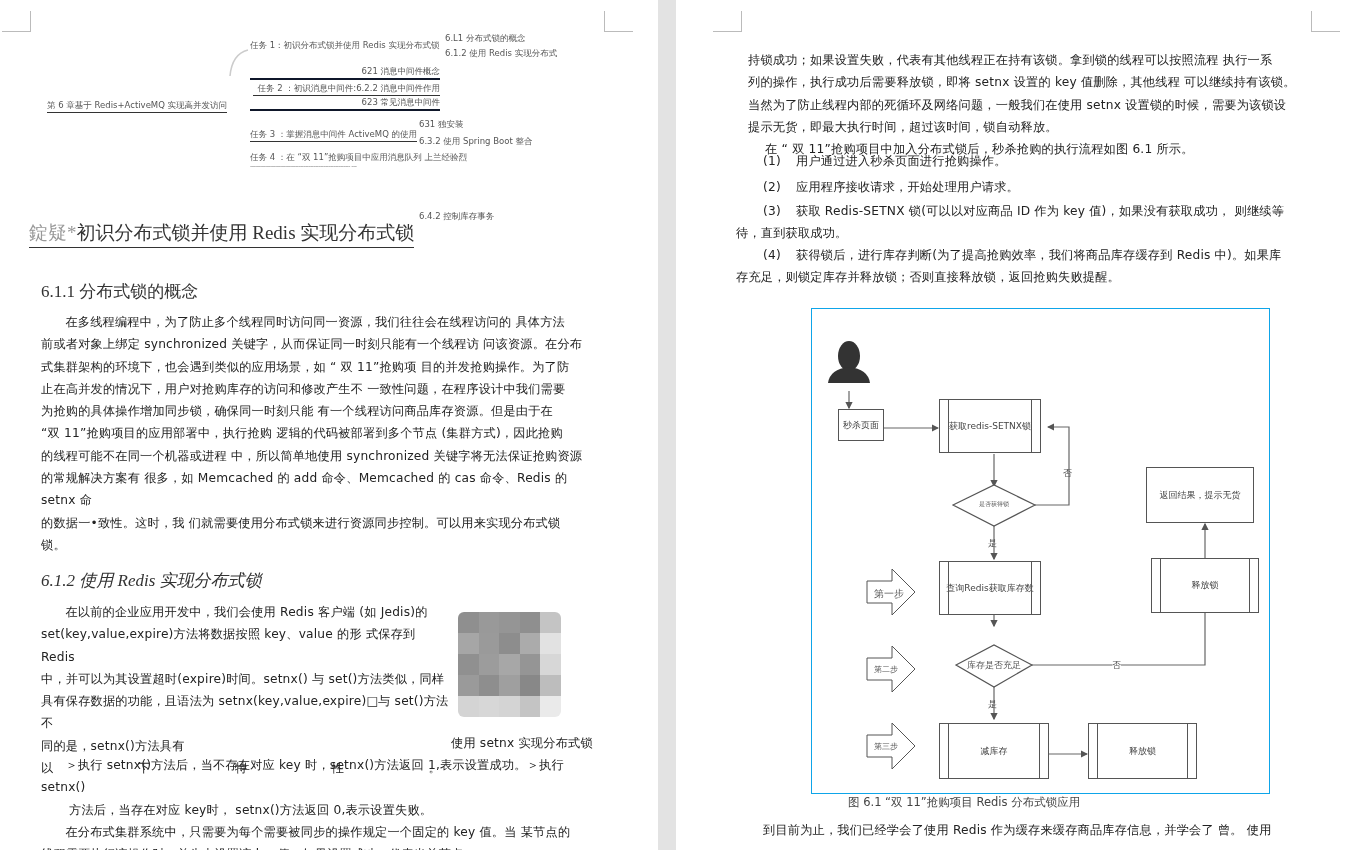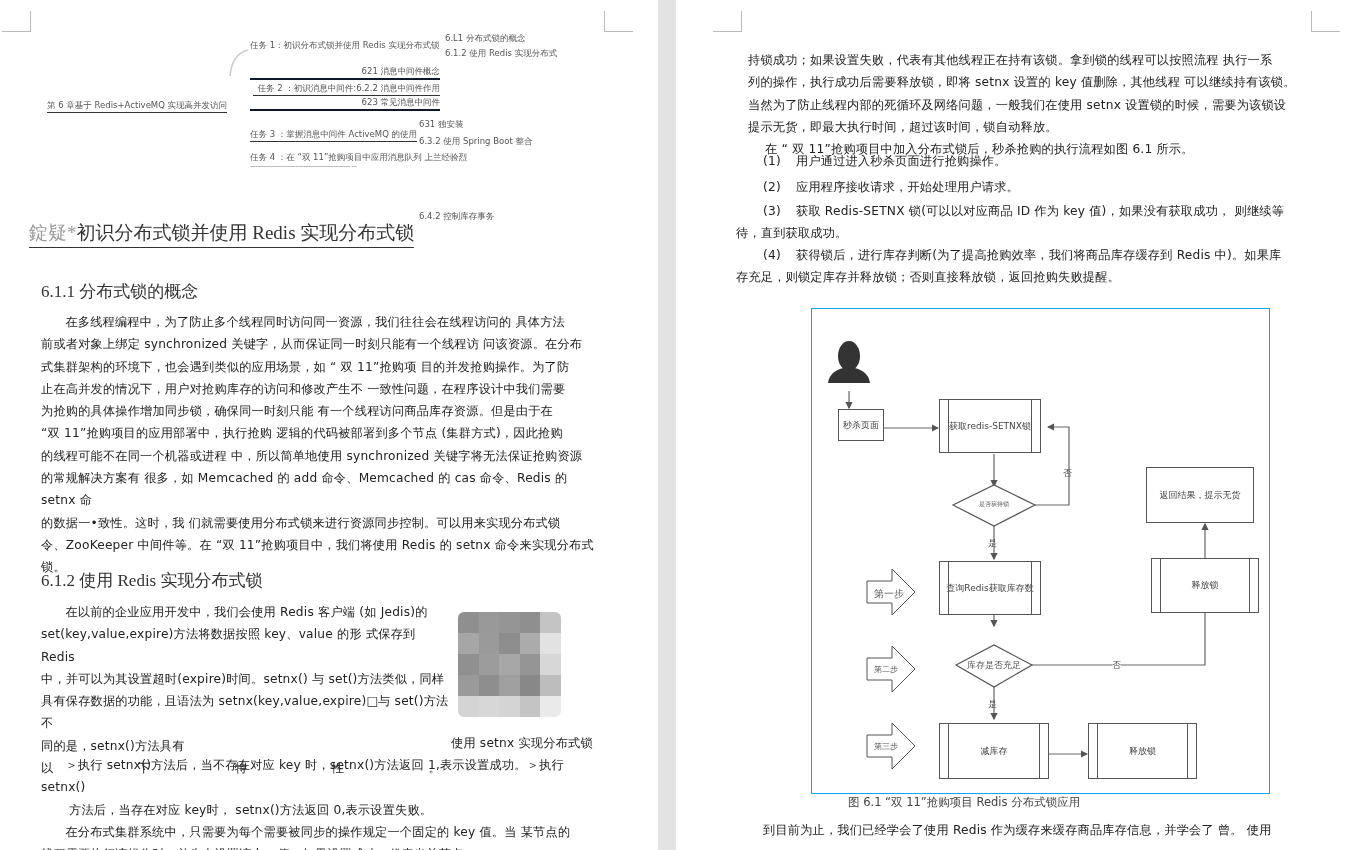--- a/index.html
+++ b/index.html
@@ -88,25 +88,24 @@
   <div class="p" style="left:41px;top:311px;width:565px;">
     <div class="indent">在多线程编程中，为了防止多个线程同时访问同一资源，我们往往会在线程访问的 具体方法</div>
     <div>前或者对象上绑定 synchronized 关键字，从而保证同一时刻只能有一个线程访 问该资源。在分布</div>
     <div>式集群架构的环境下，也会遇到类似的应用场景，如 “ 双 11”抢购项 目的并发抢购操作。为了防</div>
     <div>止在高并发的情况下，用户对抢购库存的访问和修改产生不 一致性问题，在程序设计中我们需要</div>
     <div>为抢购的具体操作增加同步锁，确保同一时刻只能 有一个线程访问商品库存资源。但是由于在</div>
     <div>“双 11”抢购项目的应用部署中，执行抢购 逻辑的代码被部署到多个节点 (集群方式)，因此抢购</div>
     <div>的线程可能不在同一个机器或进程 中，所以简单地使用 synchronized 关键字将无法保证抢购资源</div>
     <div>的常规解决方案有 很多，如 Memcached 的 add 命令、Memcached 的 cas 命令、Redis 的 setnx 命</div>
     <div>的数据一•致性。这时，我 们就需要使用分布式锁来进行资源同步控制。可以用来实现分布式锁</div>
-    <div>令、ZooKeeper 中间件等。在 “双 11”抢购项目中，我们将使用 Redis 的 setnx 命令来实现分布式</div>
     <div>锁。</div>
   </div>
 
-  <div class="abs h2" style="left:41px;top:569px;">6.1.2 使用 Redis 实现分布式锁</div>
+  <div class="abs h2" style="left:41px;top:569px;font-style:italic;">6.1.2 使用 Redis 实现分布式锁</div>
 
   <div class="p" style="left:41px;top:601px;width:410px;">
     <div class="indent">在以前的企业应用开发中，我们会使用 Redis 客户端 (如  Jedis)的</div>
     <div>set(key,value,expire)方法将数据按照  key、value 的形  式保存到 Redis</div>
     <div>中，并可以为其设置超时(expire)时间。setnx() 与 set()方法类似，同样</div>
     <div>具有保存数据的功能，且语法为 setnx(key,value,expire)□与  set()方法不</div>
     <div>同的是，setnx()方法具有</div>
     <div style="display:flex;justify-content:space-between;width:400px;">
       <span>以</span>
       <span>下</span>

